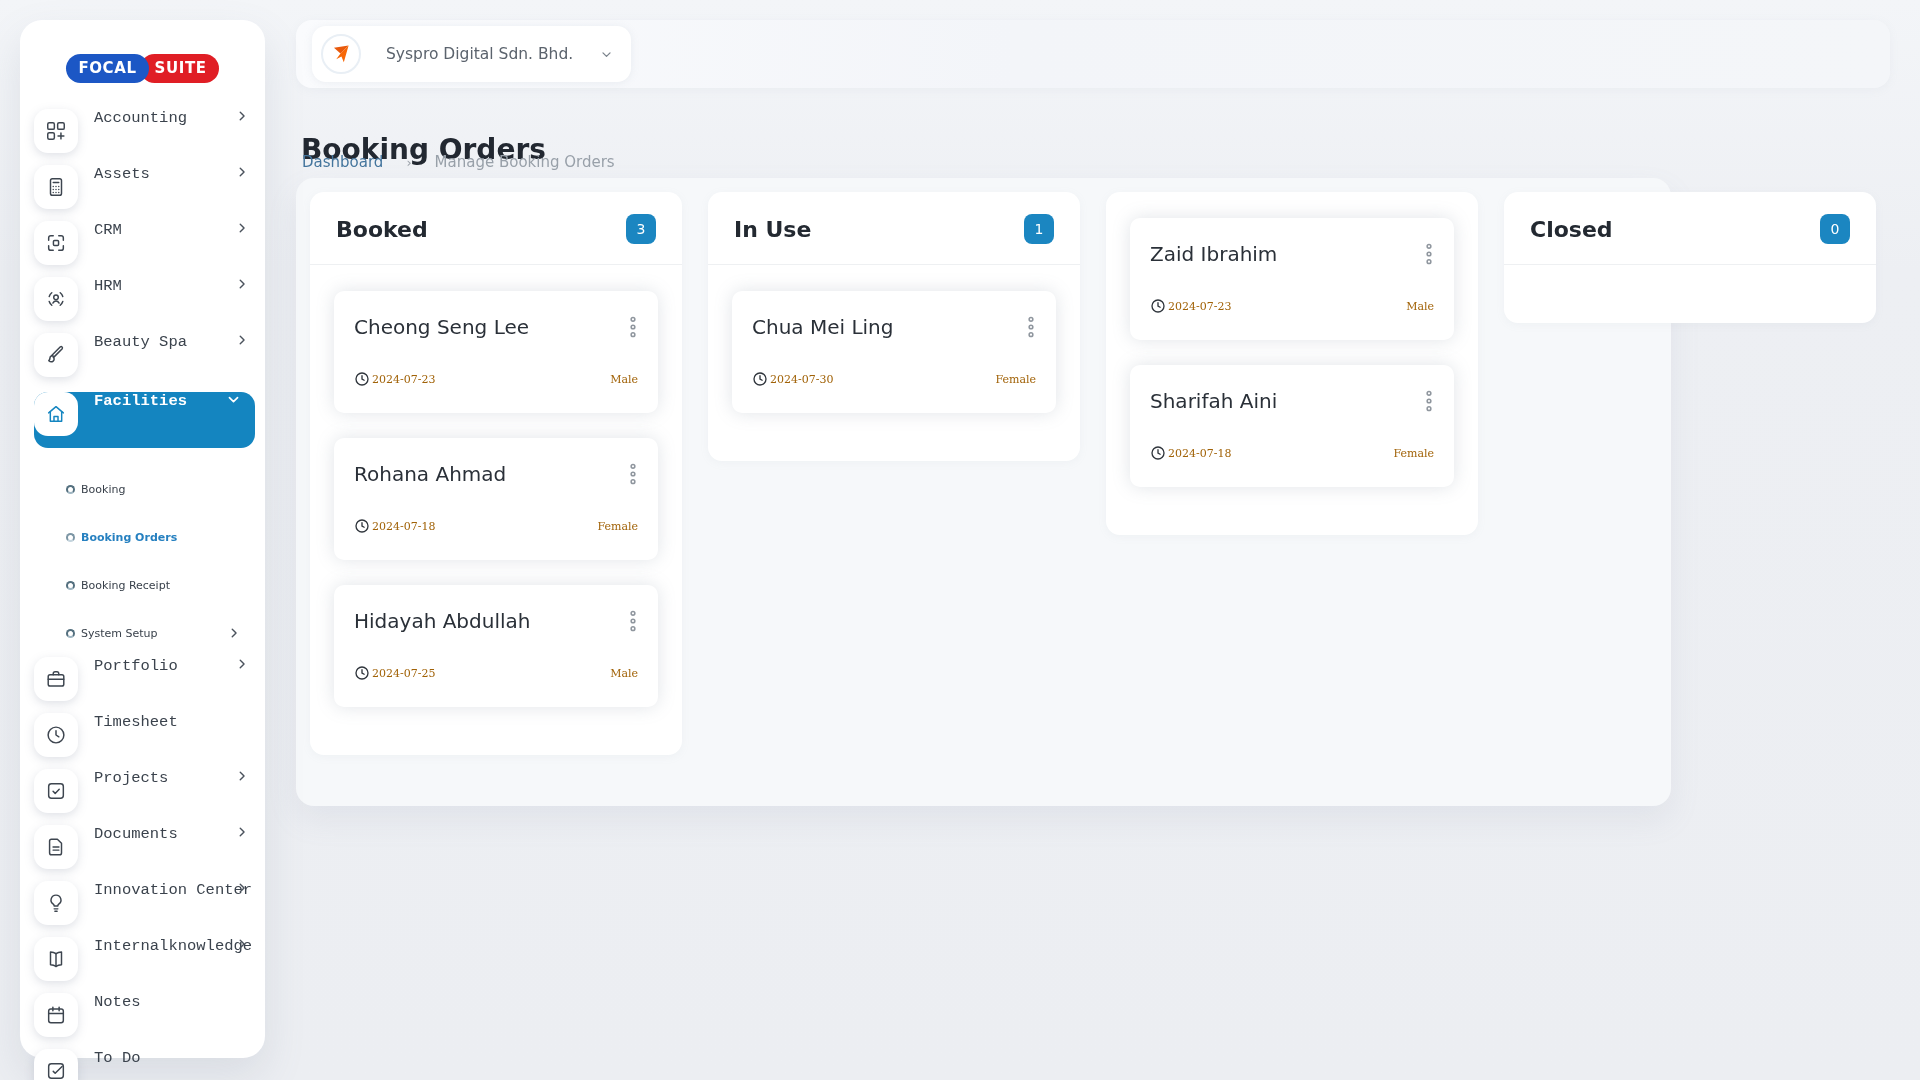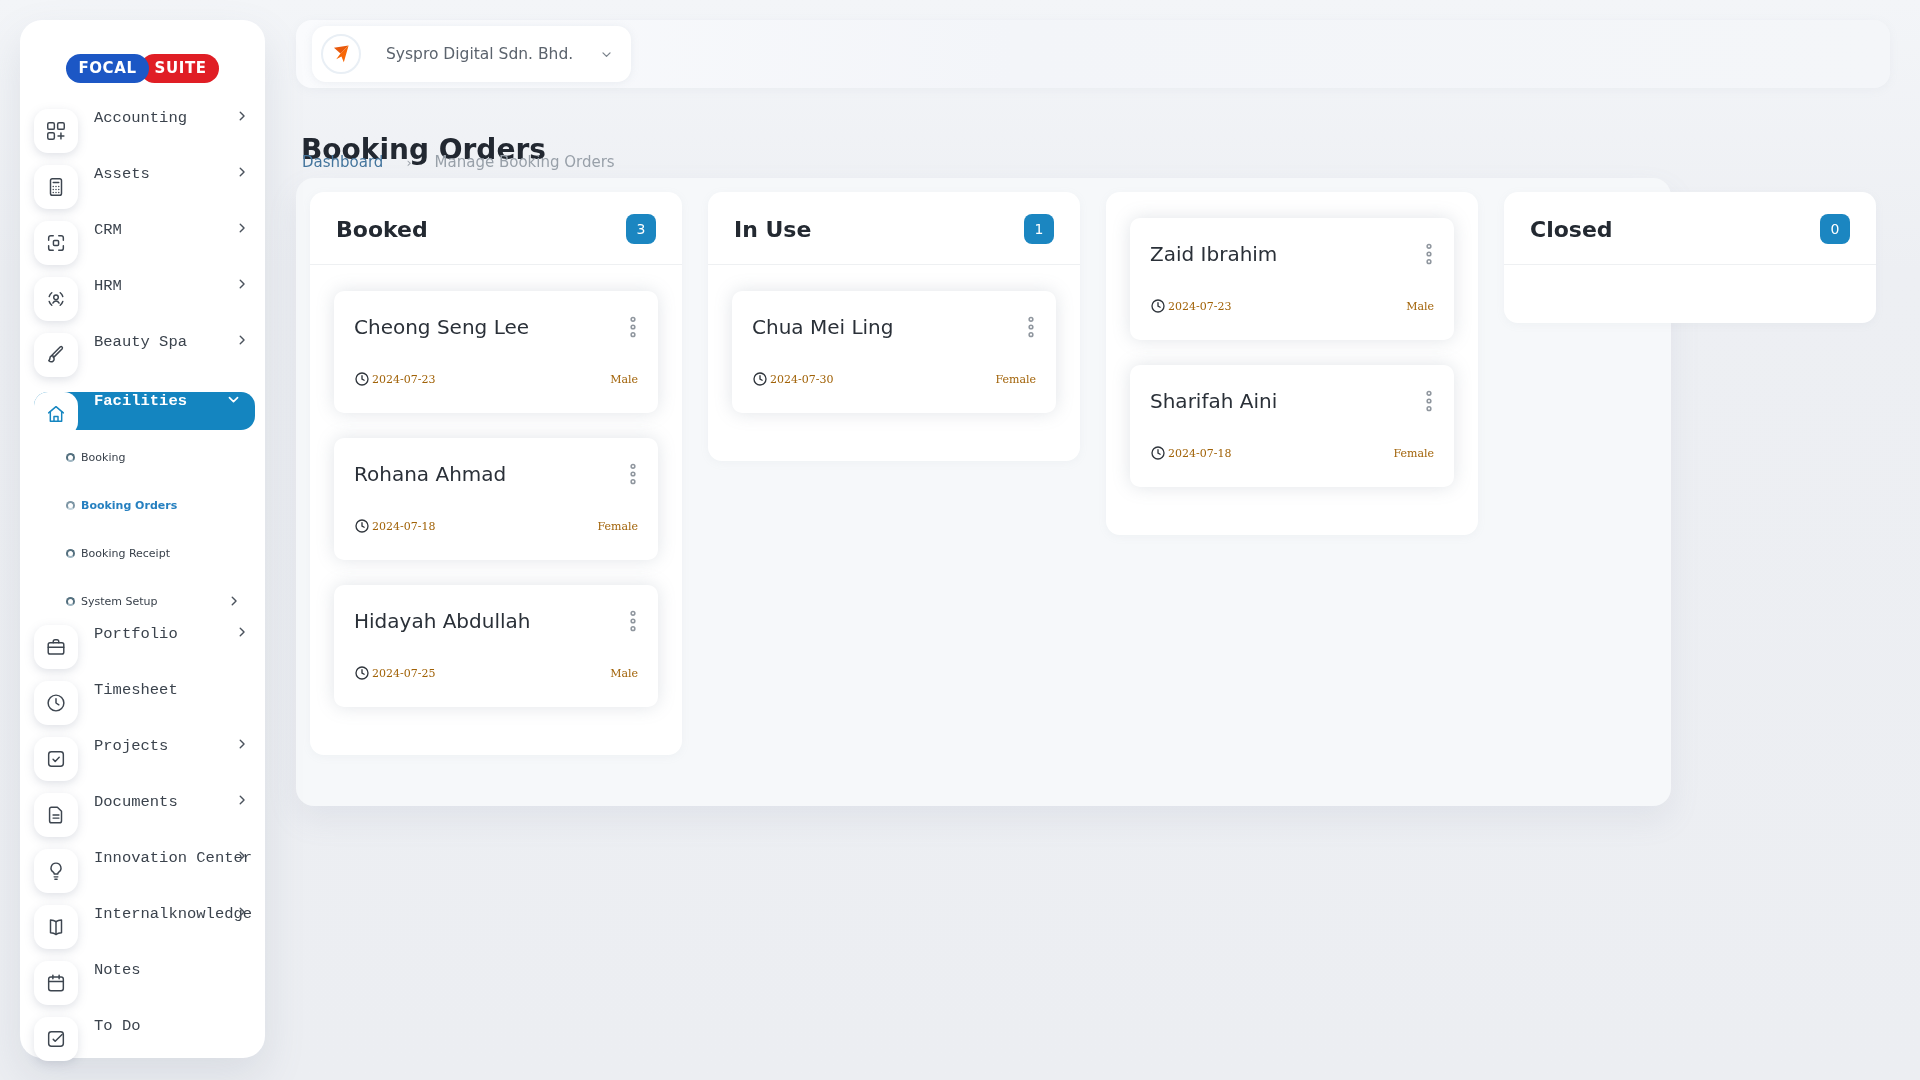--- a/index.html
+++ b/index.html
@@ -25,21 +25,21 @@
   .logo-pill.suite{ background:#e01e25; margin-left:-9px; padding-left:15px; z-index:1; }
 
   .nav{ padding:0 8px 0 14px; }
   .nav-item{ height:56px; display:flex; align-items:flex-start; position:relative; cursor:pointer;font-family:Liberation Mono, monospace; }
   .icon-box{ width:44px; height:44px; border-radius:14px; background:#fff; flex:0 0 44px;
     box-shadow:0 3px 10px rgba(130,140,160,.25);
     display:flex; align-items:center; justify-content:center; color:#3d454f; }
   .nav-label{ margin-left:16px; font-size:15.5px; color:#3b434d; white-space:nowrap; }
   .nav-chevron{ position:absolute; right:8px; color:#4a525c; display:flex; }
 
-  .nav-item.active{ background:#1485c0; border-radius:14px; height:38px; margin:3px 2px 3px 0; }
+  .nav-item.active{ background:#1485c0; border-radius:14px; height:56px; margin:3px 2px 17px 0; }
   .nav-item.active .icon-box{ box-shadow:none; color:#1485c0; }
   .nav-item.active .nav-label{ color:#fff; font-weight:bold; }
   .nav-item.active .nav-chevron{ color:#fff; right:14px; }
 
   .sub-item{ height:48px; display:flex; align-items:center; padding-left:32px; position:relative; cursor:pointer; }
   .bullet{ width:9px; height:9px; border:2px solid #54707f; border-radius:50%; flex:0 0 9px;
     border-bottom-color:#9fb6c2; }
   .sub-label{ margin-left:6px; font-size:11px; color:#39414b; }
   .sub-item.active .sub-label{ color:#2680c0; font-weight:bold; }
   .sub-item.active .bullet{ border-color:#7d96a5; border-bottom-color:#c4d4dd; }

